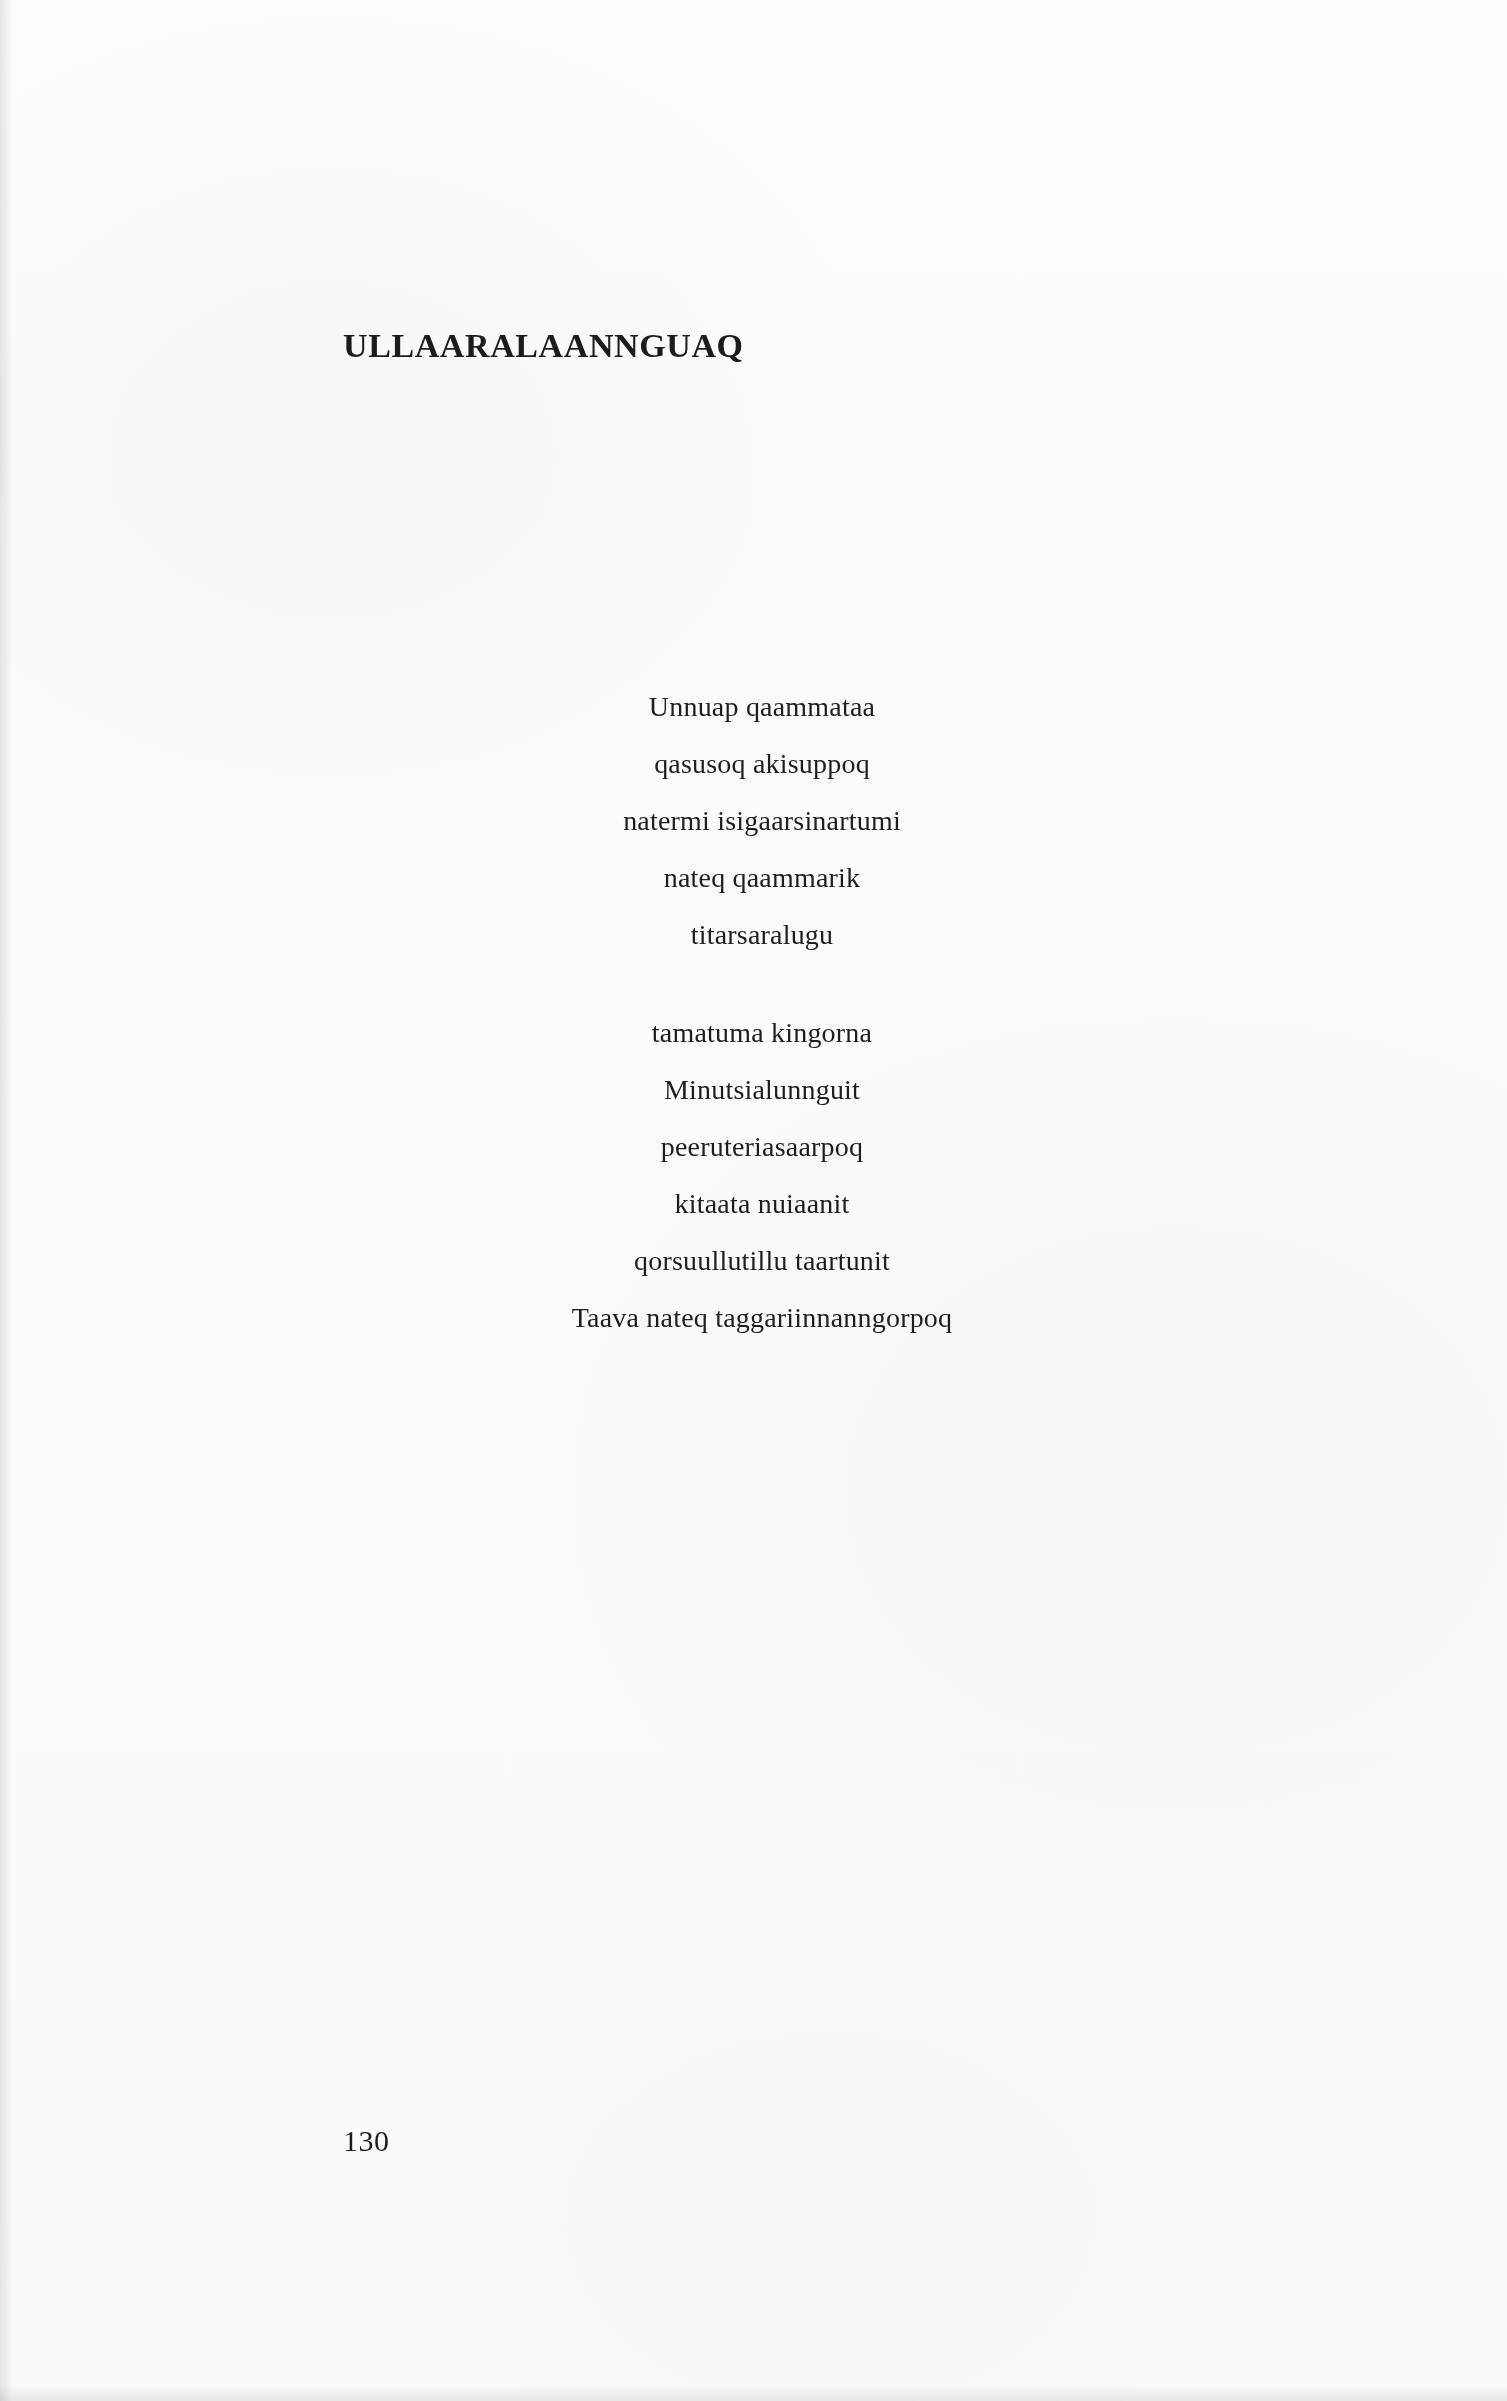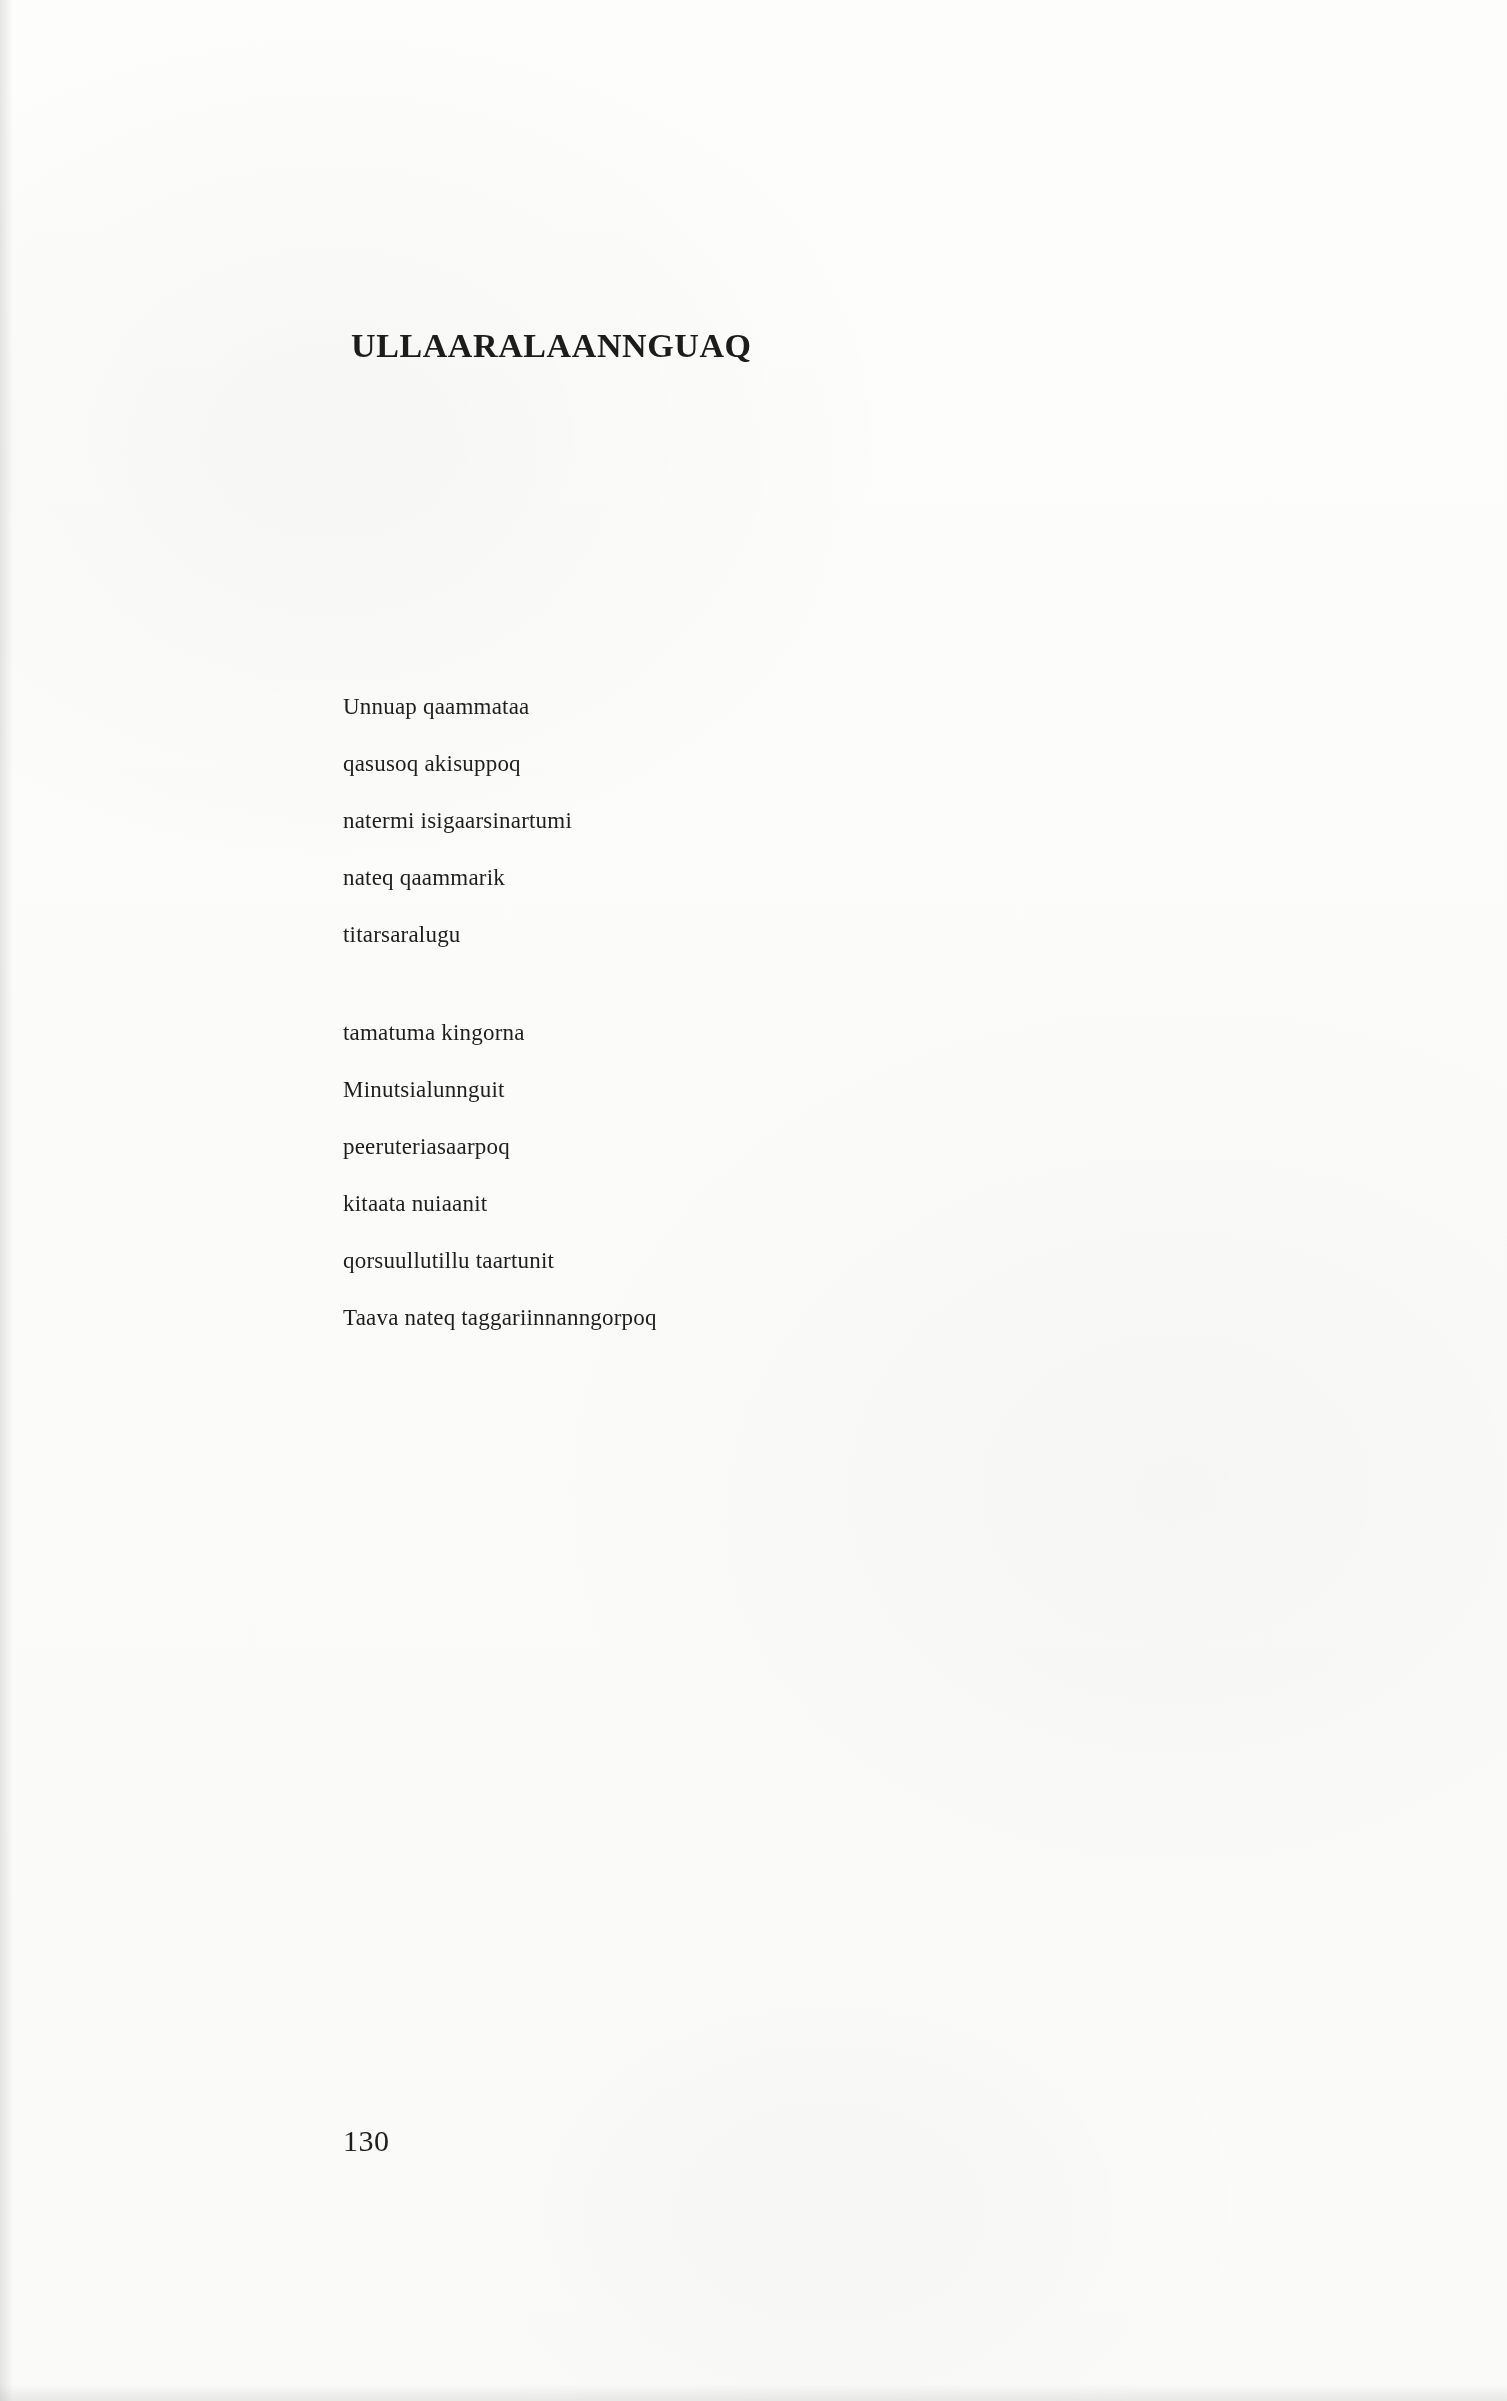--- a/index.html
+++ b/index.html
@@ -48,21 +48,21 @@
     position: absolute;
     left: 343px;
     top: 0;
     width: 875px;
     height: 2401px;
   }
 
   .poem-title {
     position: absolute;
     top: 279px;
-    left: 8px;
+    left: 0;
     font-family: "Liberation Serif", serif;
     font-size: 49px;
     letter-spacing: 0.6px;
     color: #1c1c1c;
     font-variant: small-caps;
     text-transform: lowercase;
     white-space: nowrap;
   }
   
   .poem-title::first-letter {
@@ -78,25 +78,26 @@
 
   .stanza {
     margin: 0 0 41px 0;
   }
   .stanza:last-child {
     margin-bottom: 0;
   }
 
   .line {
     font-family: "Liberation Serif", serif;
-    font-size: 23px;
+    font-size: 28px;
     line-height: 57px;
     color: #1e1e1e;
     letter-spacing: 0.2px;
     white-space: nowrap;
+    text-align: center;
   }
 
   .page-number {
     position: absolute;
     left: 0;
     top: 2124px;
     font-family: "Liberation Serif", serif;
     font-size: 30px;
     color: #1e1e1e;
     letter-spacing: 0.5px;

